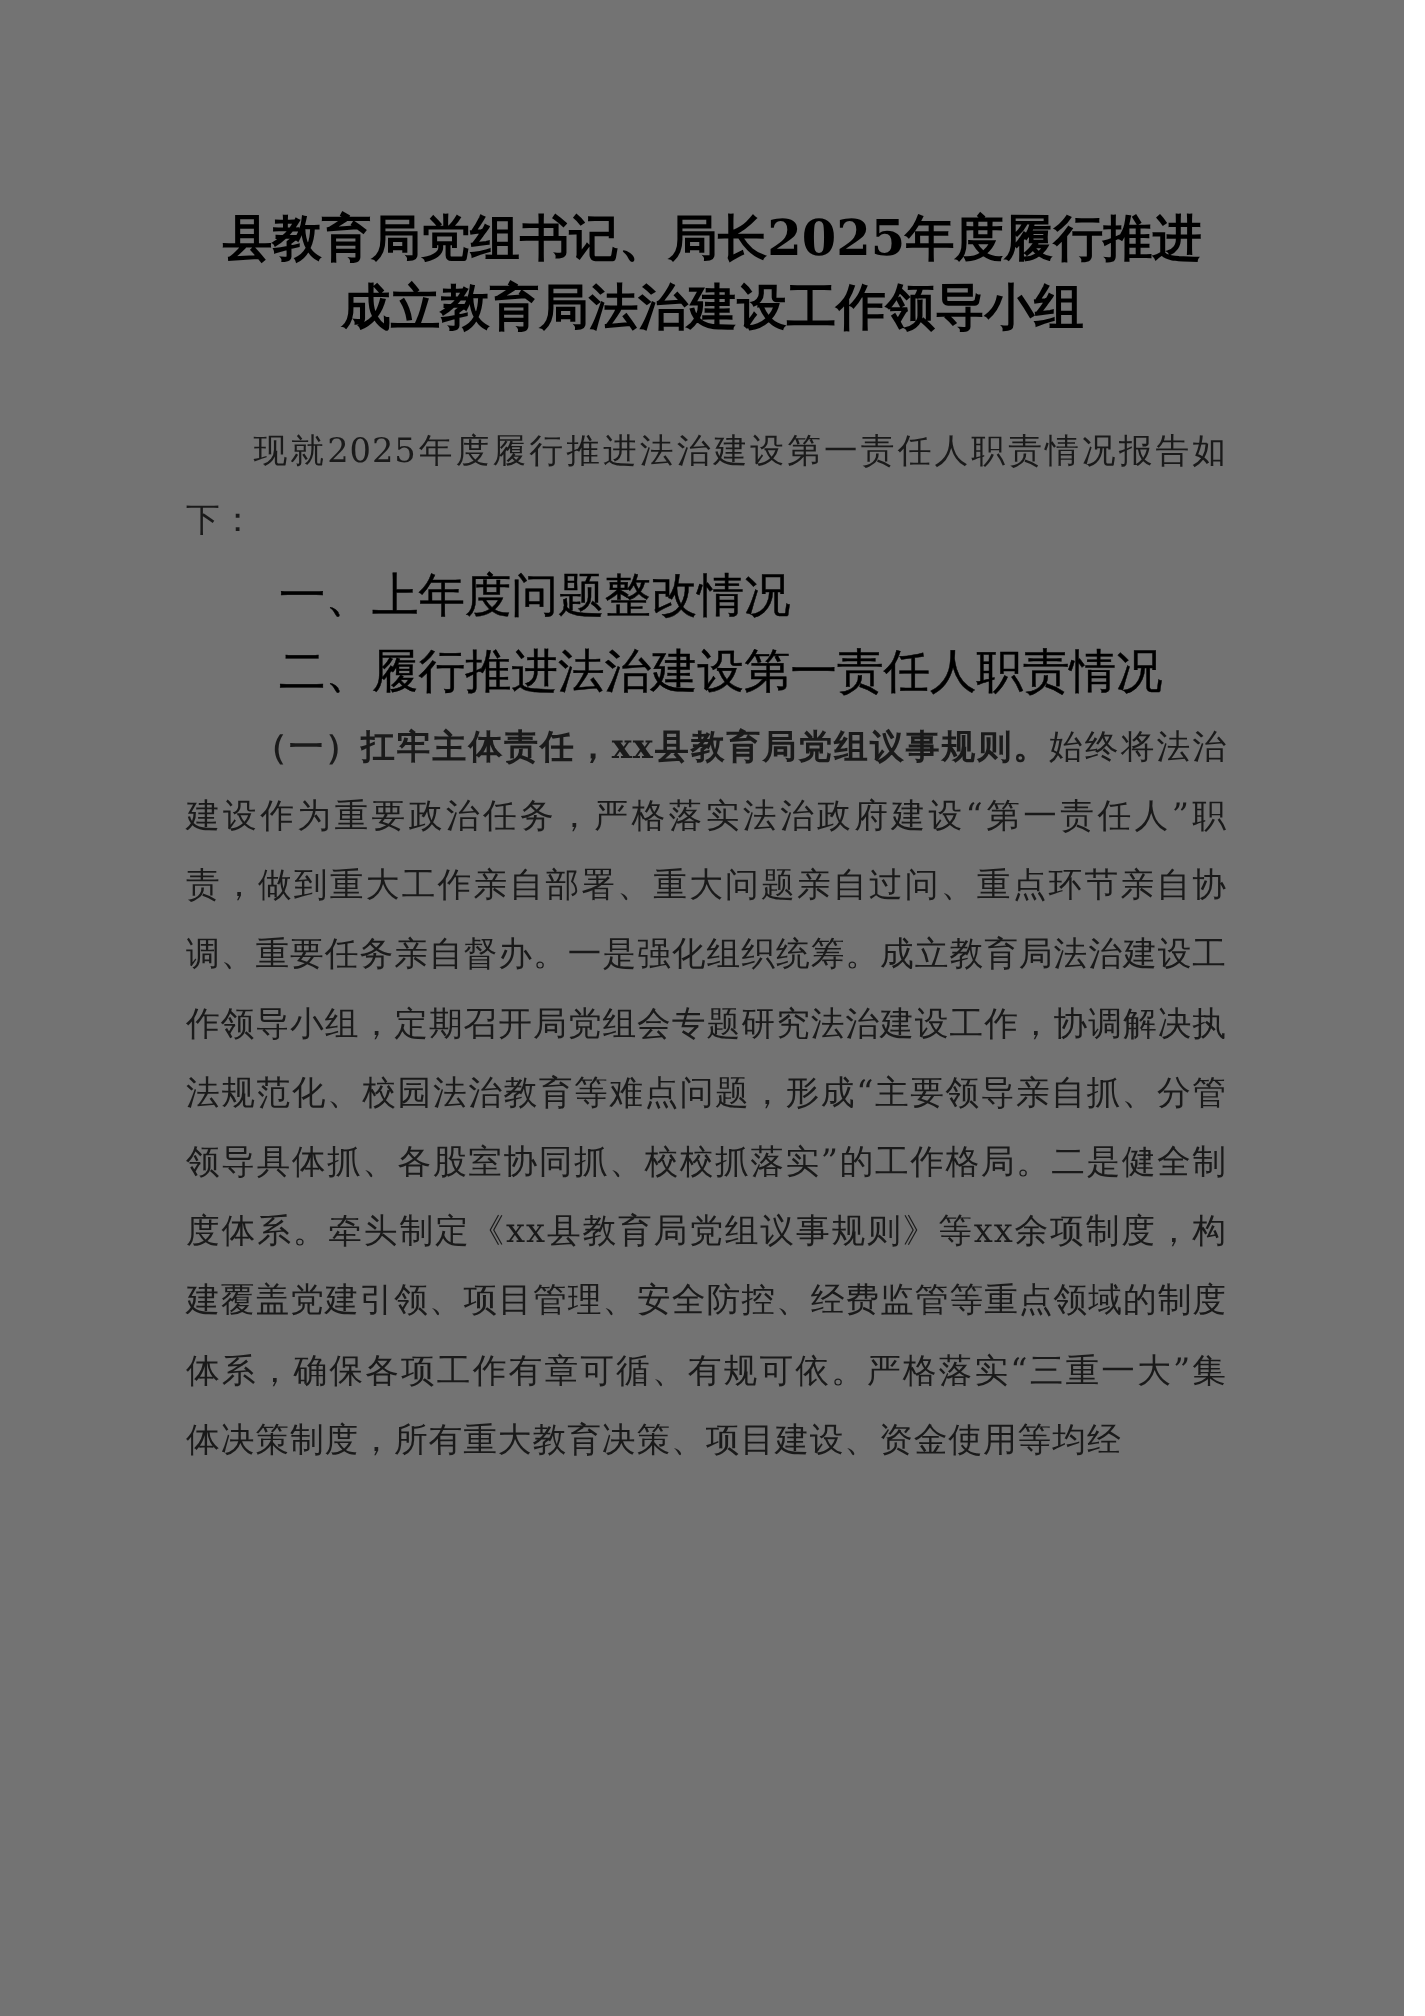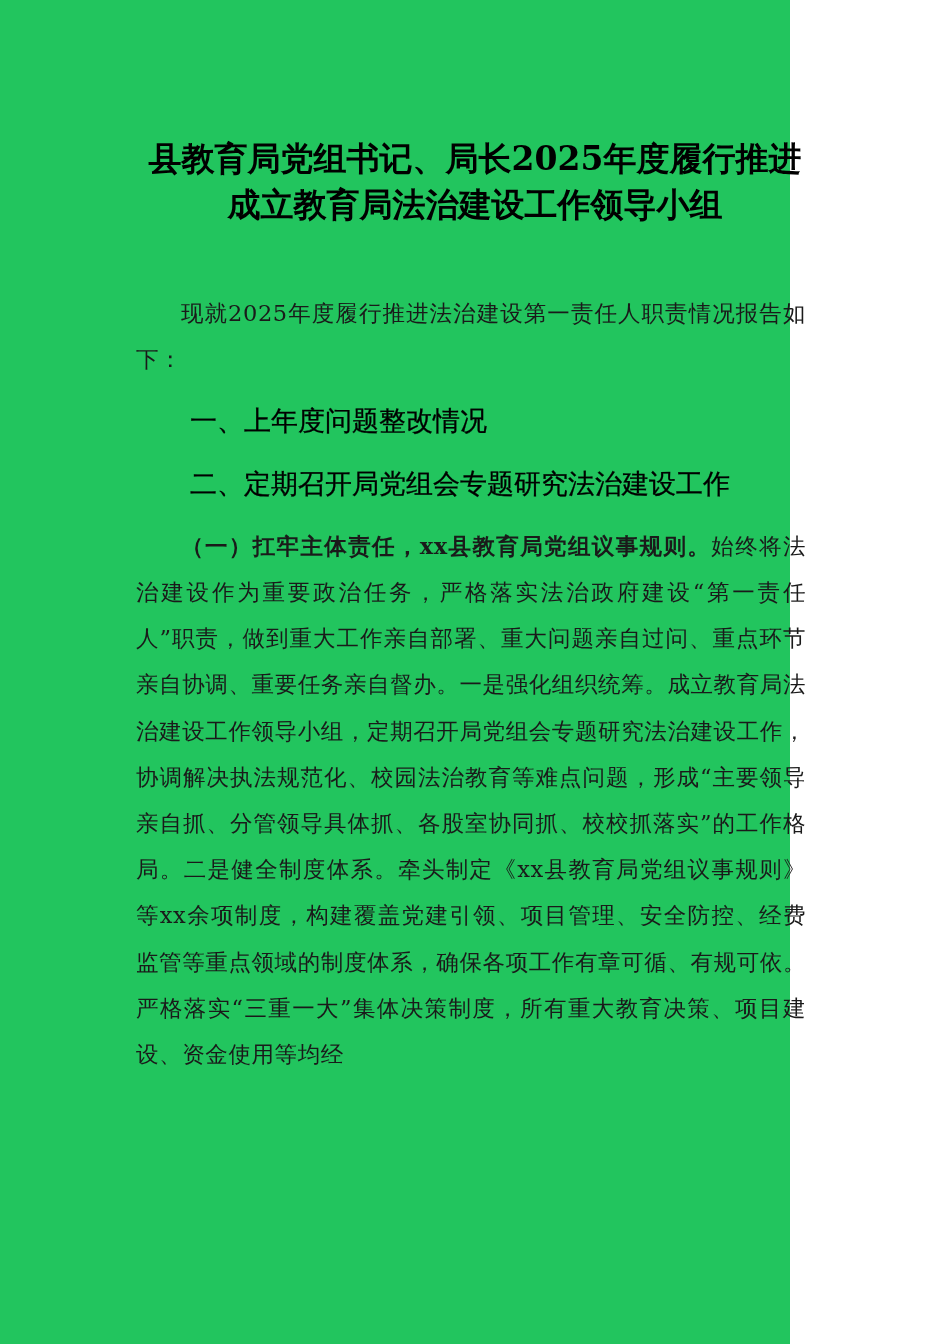--- a/index.html
+++ b/index.html
@@ -1,38 +1,38 @@
 <!DOCTYPE html>
 <html><head>
 <meta charset="utf-8">
 <style>
   html, body { margin: 0; padding: 0; background: #ffffff; }
   body { width: 950px; height: 1344px; position: relative; overflow: hidden; color: #111; }
-  .page { position: absolute; left: 0; top: 0; width: 790px; height: 1344px; background: #22c55e; }
+  .page { position: absolute; left: 0; top: 0; width: 936px; height: 1344px; background: #737373; }
   .title { position: absolute; left: 100px; width: 750px; top: 136px; text-align: center;
     font-family: "DejaVu Serif", "Liberation Serif", serif; font-weight: bold; font-size: 33px;
     line-height: 46px; letter-spacing: 0px; color: #000; }
   .body { position: absolute; left: 120px; width: 702px; top: 274px;
     font-family: "DejaVu Serif", "Liberation Serif", serif; font-size: 22.5px;
     line-height: 46.2px; color: #1a1a1a; text-align: justify; text-align-last: left;
     letter-spacing: 0.6px; }
-  .body p { margin: 16px; text-indent: 2em; }
+  .body p { margin: 4px; text-indent: 2em; }
   .body p.h1 { font-family: "DejaVu Sans", "Liberation Sans", sans-serif; font-weight: normal;
-    font-size: 27px; letter-spacing: 0; color: #000; -webkit-text-stroke: 0.3px #000; }
+    font-size: 31px; letter-spacing: 0; color: #000; -webkit-text-stroke: 0.3px #000; }
   .lead { font-weight: bold; }
   .line { display: block; white-space: nowrap; }
 </style>
 </head>
 <body>
 
 <div class="page">
   <div class="title">
     <span class="line">县教育局党组书记、局长2025年度履行推进</span>
     <span class="line">成立教育局法治建设工作领导小组</span>
   </div>
 
   <div class="body">
     <p>现就2025年度履行推进法治建设第一责任人职责情况报告如下：</p>
     <p class="h1">一、上年度问题整改情况</p>
-    <p class="h1">二、定期召开局党组会专题研究法治建设工作</p>
+    <p class="h1">二、履行推进法治建设第一责任人职责情况</p>
     <p><span class="lead">（一）扛牢主体责任，xx县教育局党组议事规则。</span><span>始终将法治建设作为重要政治任务，严格落实法治政府建设“第一责任人”职责，做到重大工作亲自部署、重大问题亲自过问、重点环节亲自协调、重要任务亲自督办。一是强化组织统筹。成立教育局法治建设工作领导小组，定期召开局党组会专题研究法治建设工作，协调解决执法规范化、校园法治教育等难点问题，形成“主要领导亲自抓、分管领导具体抓、各股室协同抓、校校抓落实”的工作格局。二是健全制度体系。牵头制定《xx县教育局党组议事规则》等xx余项制度，构建覆盖党建引领、项目管理、安全防控、经费监管等重点领域的制度体系，确保各项工作有章可循、有规可依。严格落实“三重一大”集体决策制度，所有重大教育决策、项目建设、资金使用等均经</span></p>
   </div>
 </div>
 
 </body></html>

